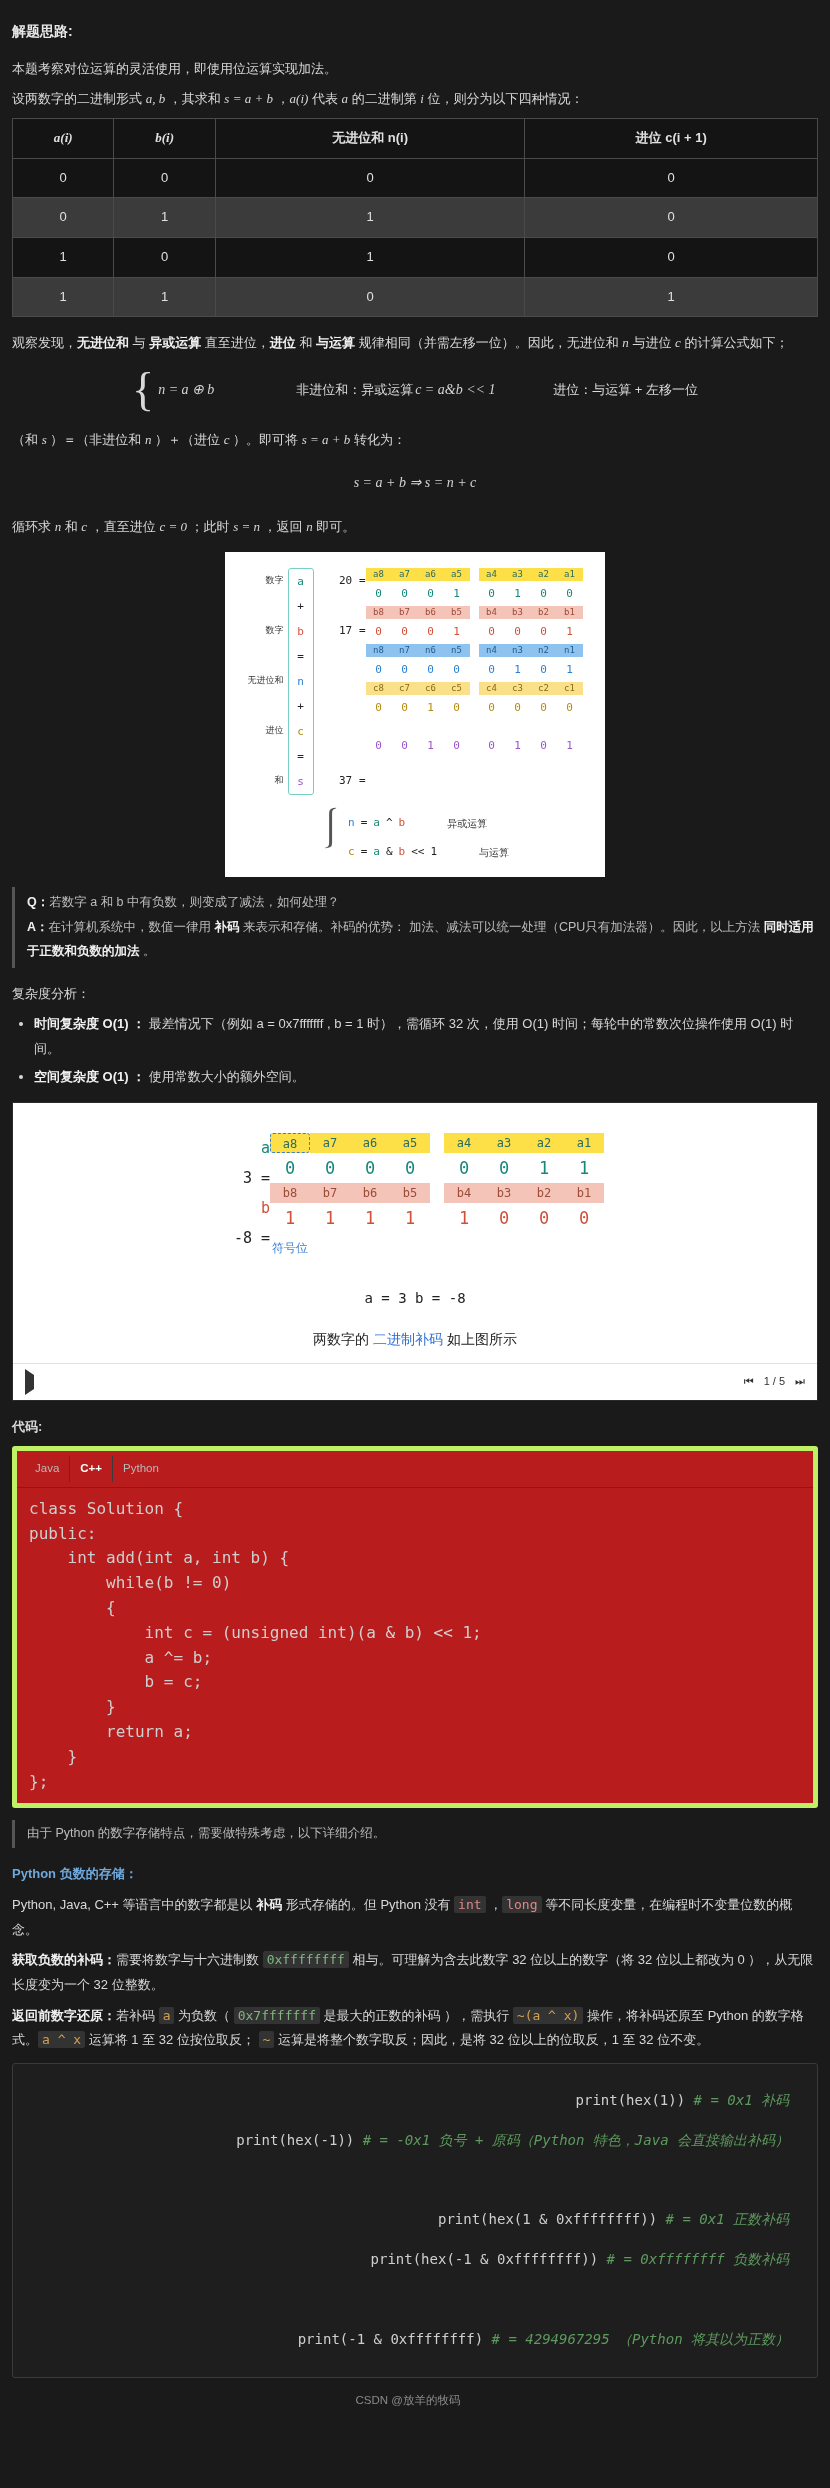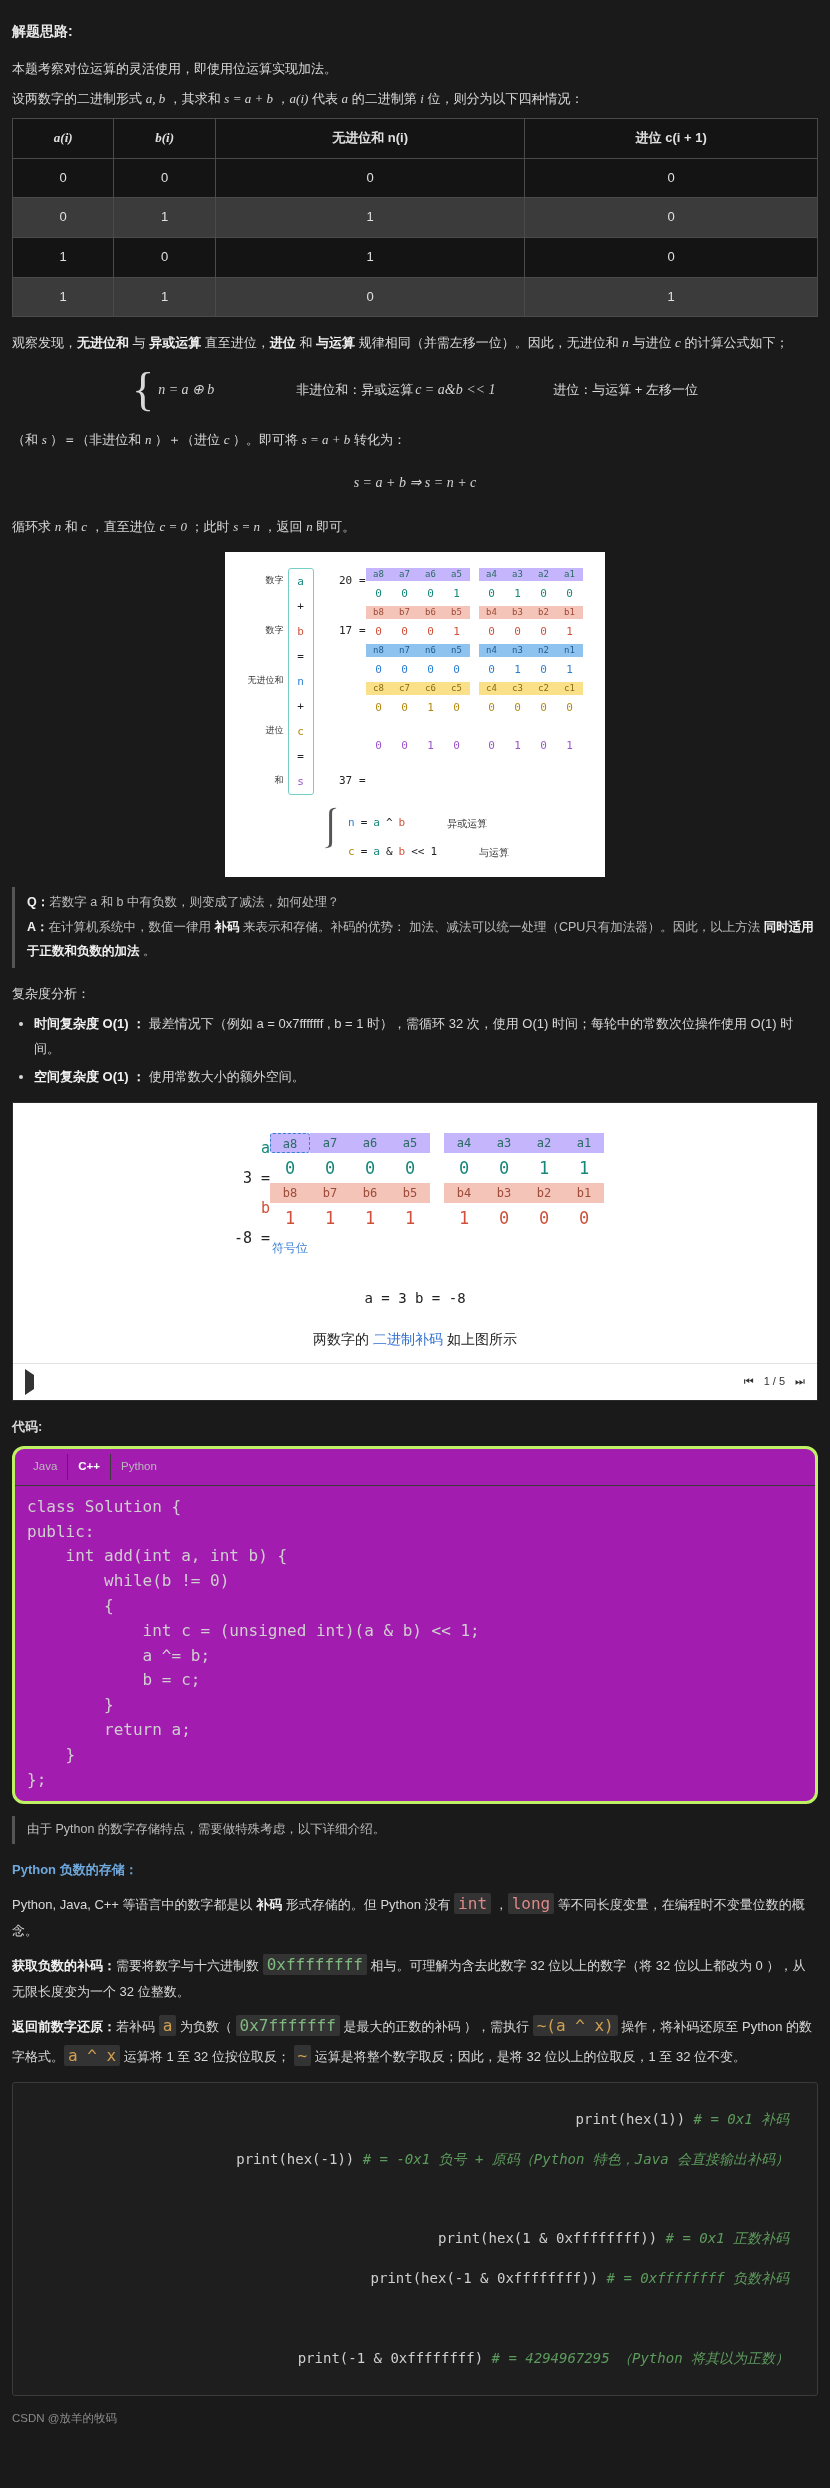--- a/index.html
+++ b/index.html
@@ -54,21 +54,21 @@
   .numcol { display:flex; flex-direction:column; font-size:11px; font-family:"DejaVu Sans Mono",monospace; text-align:right; }
   .numcol div { height:25px; line-height:25px; width:42px; }
   .bitsarea { display:flex; flex-direction:column; }
   .bitrow { display:flex; height:25px; }
   .bitrow.hdr { height:13px; }
   .gap { width:9px; }
   .cell { width:26px; text-align:center; font-size:9px; font-family:"DejaVu Sans Mono",monospace;
           line-height:13px; height:13px; }
   .val { width:26px; text-align:center; font-size:11px; font-family:"DejaVu Sans Mono",monospace;
          line-height:25px; height:25px; }
-  .hA { background:#c4b5fd; color:#2a6b62; }
+  .hA { background:#fde047; color:#2a6b62; }
   .hB { background:#f4c4b8; color:#9d4b39; }
   .hN { background:#8ec3ef; color:#1f5c91; }
   .hC { background:#fbe08a; color:#8a6a14; }
   .vA { color:#16877a; } .vB { color:#d0503a; } .vN { color:#2a7fd4; }
   .vC { color:#b38a10; } .vS { color:#9a55c9; }
   .fig1note { display:flex; justify-content:center; margin-top:18px; }
   .fnbrace { font-size:40px; line-height:28px; color:#555; font-family:"Liberation Serif",serif; }
   .fnlines { display:flex; flex-direction:column; gap:8px; padding-left:8px; font-family:"DejaVu Sans Mono",monospace; font-size:11px; }
   .fnline { display:flex; gap:6px; align-items:center; }
   .fnline .tail { margin-left:36px; font-family:"Liberation Sans",sans-serif; font-size:10px; color:#333; }
@@ -99,38 +99,38 @@
   .signlbl { color:#3b7fd4; font-size:12px; text-align:center; margin-top:4px; }
   .f2cap1 { text-align:center; margin-top:26px; font-family:"DejaVu Sans Mono",monospace; font-size:14px; }
   .f2cap2 { text-align:center; margin-top:14px; font-size:14px; color:#222; }
   .blue { color:#2f6fd0; }
   .carbar { display:flex; align-items:center; justify-content:space-between;
             border-top:1px solid #e2e2e2; padding:7px 12px; background:#fff; }
   .carbar .left { font-size:12px; color:#333; }
   .carbar .right { display:flex; align-items:center; gap:10px; font-size:11px; color:#333; }
 
   
-  .codewrap { border:3px solid #bef264; border-radius:12px; margin:6px 0 12px 0; background:#a21caf; }
+  .codewrap { border:5px solid #bef264; border-radius:3px; margin:6px 0 12px 0; background:#b91c1c; }
   .tabs { display:flex; gap:0; border-bottom:1px solid #3a3a3a; padding:5px 8px; font-size:11.5px; }
   .tab { padding:2px 10px; color:#b9b9b9; border-right:1px solid #3a3a3a; }
   .tab.active { color:#ffffff; font-weight:bold; }
   .tab:last-child { border-right:none; }
   pre.code { margin:0; padding:9px 12px; font-family:"DejaVu Sans Mono",monospace;
              font-size:16px; line-height:1.55; color:#cfcfcf; white-space:pre; overflow-x:auto; }
   .cm { color:#5d9a5d; font-style:italic; }
 
-  .inlinecode { font-family:"DejaVu Sans Mono",monospace; font-size:16px;
+  .inlinecode { font-family:"DejaVu Sans Mono",monospace; font-size:13px;
                 background:#333; color:#d88; padding:1px 4px; border-radius:2px; }
   .icg { background:#333; color:#7fb97f; }
   .ico { background:#333; color:#d0a050; }
   .codebox2 { border:1px solid #3a3a3a; border-radius:3px; background:#1e1e1e;
               margin:10px 0 4px 0; padding:9px 12px; }
   .codebox2 pre { margin:16px; font-family:"DejaVu Sans Mono",monospace; font-size:14px;
                   line-height:1.7; color:#cfcfcf; white-space:pre;text-align:right; }
-  .watermark { text-align:left; color:#8a8a8a; font-size:11.5px; padding:8px 14px 10px 0; }
+  .watermark { text-align:center; color:#8a8a8a; font-size:11.5px; padding:8px 14px 10px 0; }
   .play { width:0;height:0;border-left:9px solid #333;border-top:6px solid transparent;border-bottom:6px solid transparent;}
 </style>
 </head>
 <body>
 
 <div class="page">
 
   <h3 class="sec">解题思路:</h3>
 
   <p class="para">本题考察对位运算的灵活使用，即使用位运算实现加法。</p>

